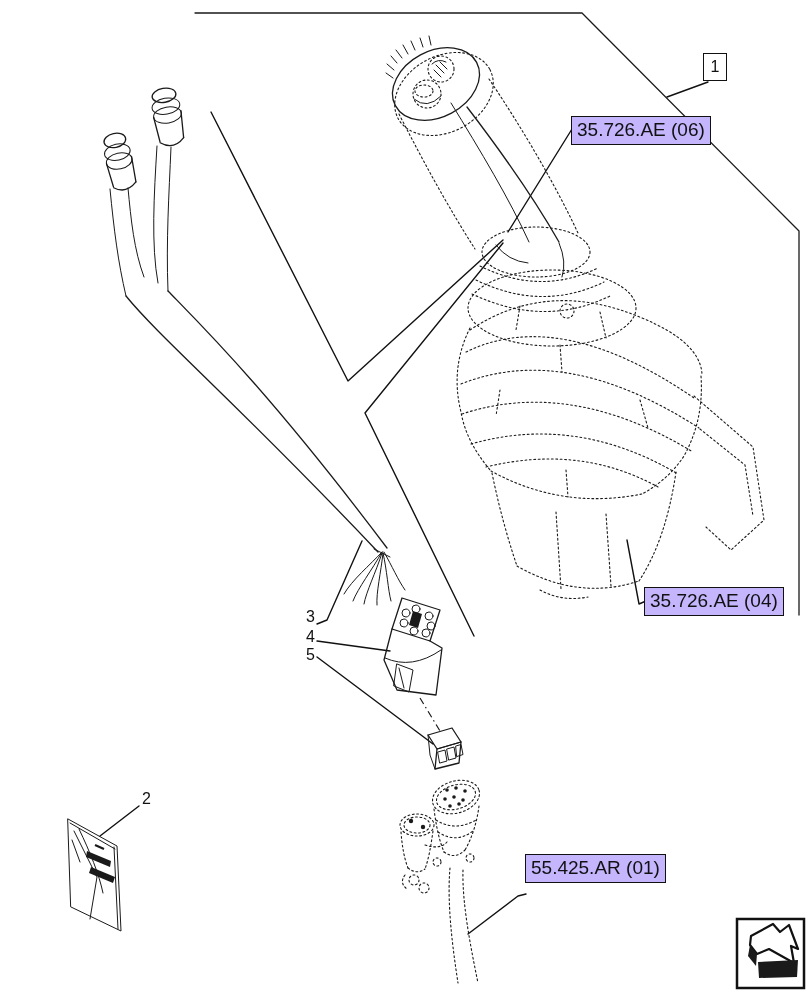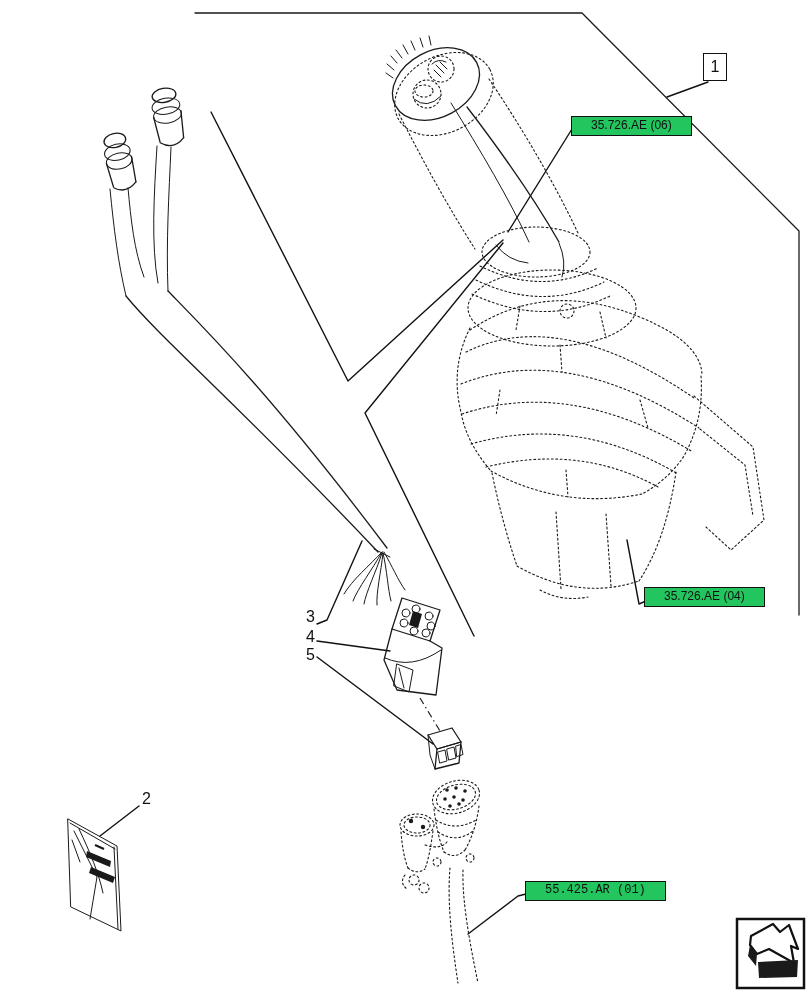--- a/index.html
+++ b/index.html
@@ -8,22 +8,22 @@
     font-family:"Liberation Sans", sans-serif;color:#111;overflow:hidden;
     margin:0 auto;
   }
   #lineart{position:absolute;left:0;top:0;width:812px;height:1000px;}
   .sol{fill:none;stroke:#1a1a1a;stroke-width:1.3;stroke-linecap:round;}
   .thin{fill:none;stroke:#1a1a1a;stroke-width:1;stroke-linecap:round;}
   .dot{fill:none;stroke:#1a1a1a;stroke-width:1.1;stroke-dasharray:1.8 2.6;stroke-linecap:round;}
   .lead{fill:none;stroke:#111111;stroke-width:1.4;stroke-linecap:round;stroke-linejoin:round;}
   .dark{fill:#1a1a1a;stroke:none;}
   .ref-label{
-    position:absolute;border:1.6px solid #111;background:#22c55e;
-    font-size:12px;line-height:1.25;padding:1px 19px 2px;white-space:nowrap;
+    position:absolute;border:1.6px solid #111;background:#c4b5fd;
+    font-size:19px;line-height:1.25;padding:1px 5px 2px;white-space:nowrap;
   }
   .view-ref{
     position:absolute;border:1.6px solid #111;background:#fff;
     width:22px;height:26px;display:flex;align-items:center;justify-content:center;
     font-size:16px;
   }
   .item-num{position:absolute;font-size:16px;line-height:1;}
 </style>
 </head>
 <body>
@@ -240,20 +240,20 @@
       <path class="dark" d="M758 962 L798 960 L797 977 L759 978 Z"></path>
     </g>
   </svg>
 
   <div class="view-ref" style="left:703px;top:53px;">
     <span>1</span>
   </div>
 
   <div class="ref-label" style="left:571px;top:116px;">35.726.AE (06)</div>
   <div class="ref-label" style="left:644px;top:587px;">35.726.AE (04)</div>
-  <div class="ref-label" style="left:525px;top:881px;font-family:Liberation Mono, monospace;">55.425.AR (01)</div>
+  <div class="ref-label" style="left:525px;top:854px;">55.425.AR (01)</div>
 
   <div class="item-num" style="left:142px;top:791px;">2</div>
   <div class="item-num" style="left:306px;top:609px;">3</div>
   <div class="item-num" style="left:306px;top:629px;">4</div>
   <div class="item-num" style="left:306px;top:647px;">5</div>
 
 </div>
 
 </body></html>

